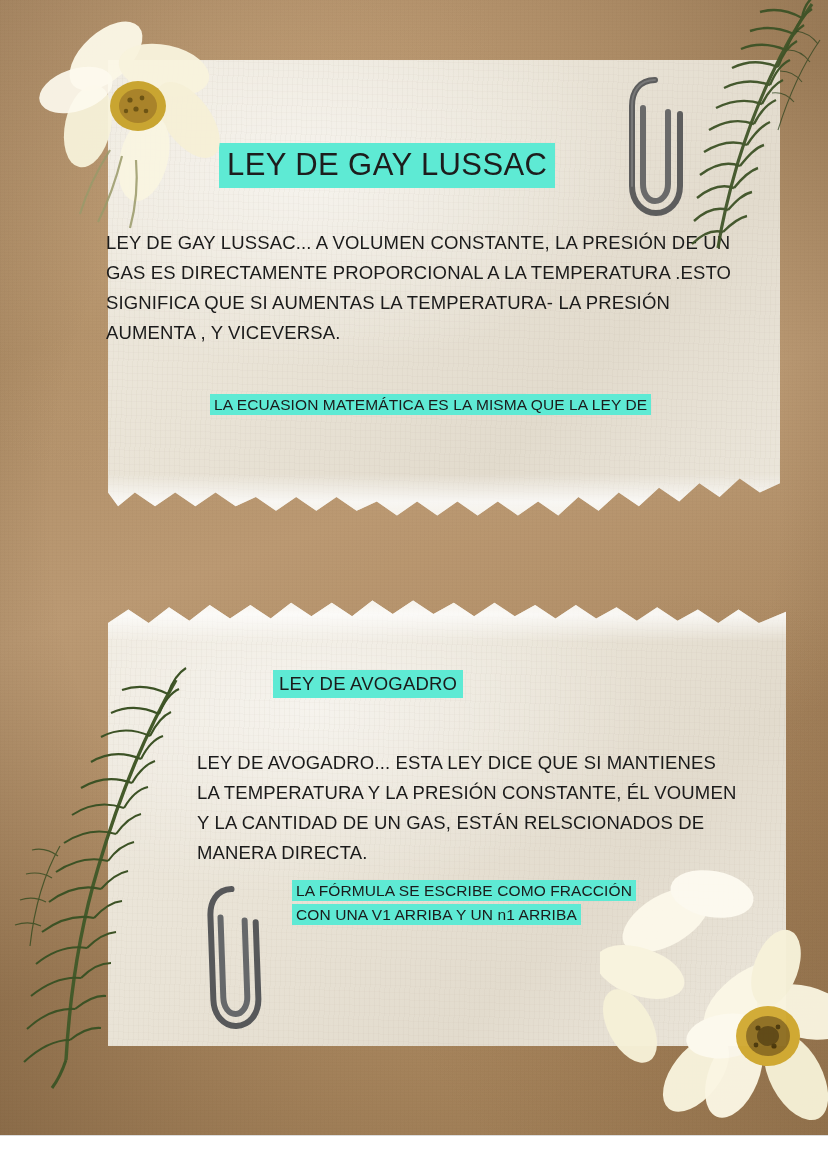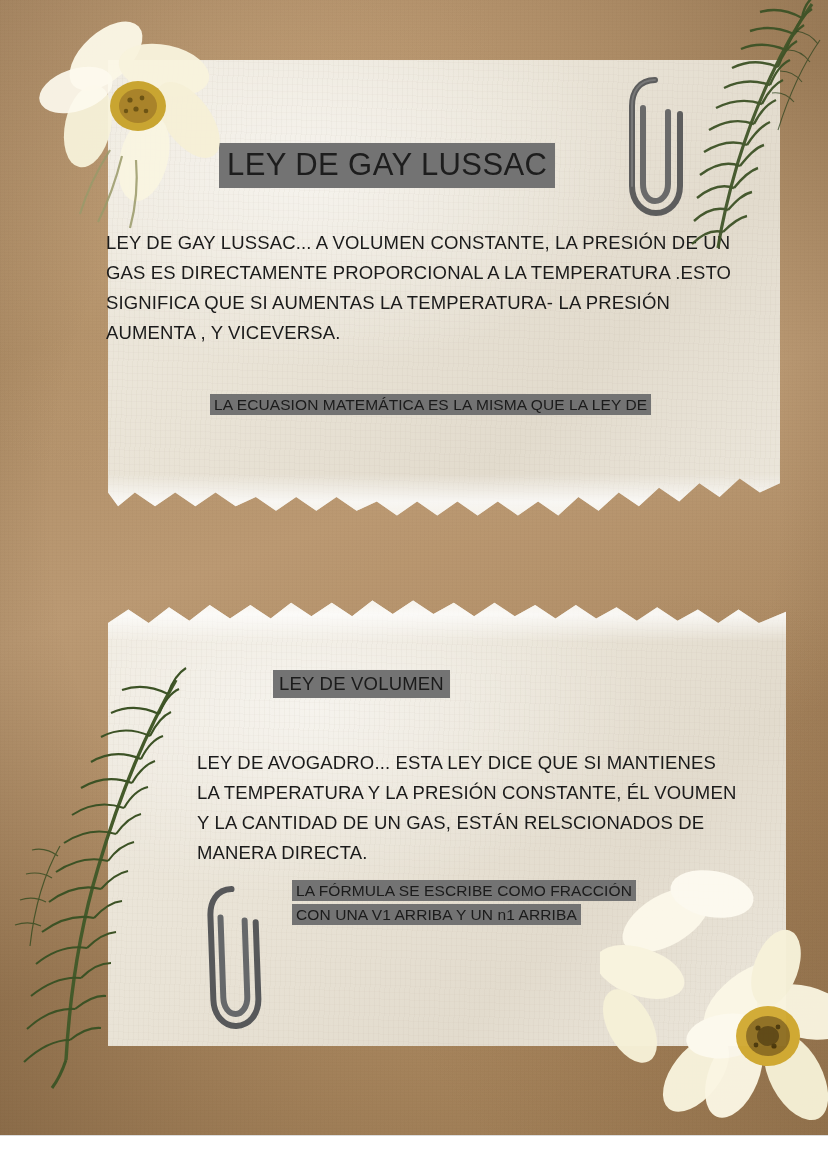--- a/index.html
+++ b/index.html
@@ -117,21 +117,21 @@
     position: absolute;
     left: 0;
     top: 0;
     width: 100%;
     height: 46px;
     background: linear-gradient(to top, rgba(255,255,255,0) 0%, rgba(255,255,255,0.75) 60%, #f5f1e8 100%);
   }
 
   
   .hl {
-    background-color: #737373;
+    background-color: #5eead4;
     box-decoration-break: clone;
     -webkit-box-decoration-break: clone;
   }
   .title-wrap {
     position: absolute;
     left: 219px;
     top: 143px;
     width: 400px;
   }
   .title-text {
@@ -222,21 +222,21 @@
   <div class="note-block" id="note-top">
     <span class="hl">LA ECUASION MATEMÁTICA ES LA MISMA QUE LA LEY DE</span><br>
   </div>
 
   <div class="paper" id="paper-bottom">
     <div class="paper-grain"></div>
     <div class="tear-edge-bottom"></div>
   </div>
 
   <div class="subtitle-wrap">
-    <span class="subtitle-text hl">LEY DE VOLUMEN</span>
+    <span class="subtitle-text hl">LEY DE AVOGADRO</span>
   </div>
 
   <div class="body-block" id="body-bottom">LEY DE AVOGADRO... ESTA LEY DICE QUE SI MANTIENES LA TEMPERATURA Y LA PRESIÓN CONSTANTE, ÉL VOUMEN Y LA CANTIDAD DE UN GAS, ESTÁN RELSCIONADOS DE MANERA DIRECTA.</div>
 
   <div class="note-block" id="note-bottom">
     <span class="hl">LA FÓRMULA SE ESCRIBE COMO FRACCIÓN</span><br>
     <span class="hl">CON UNA V1 ARRIBA Y UN n1 ARRIBA</span>
   </div>
 
   <div class="clip" id="clip-top">

